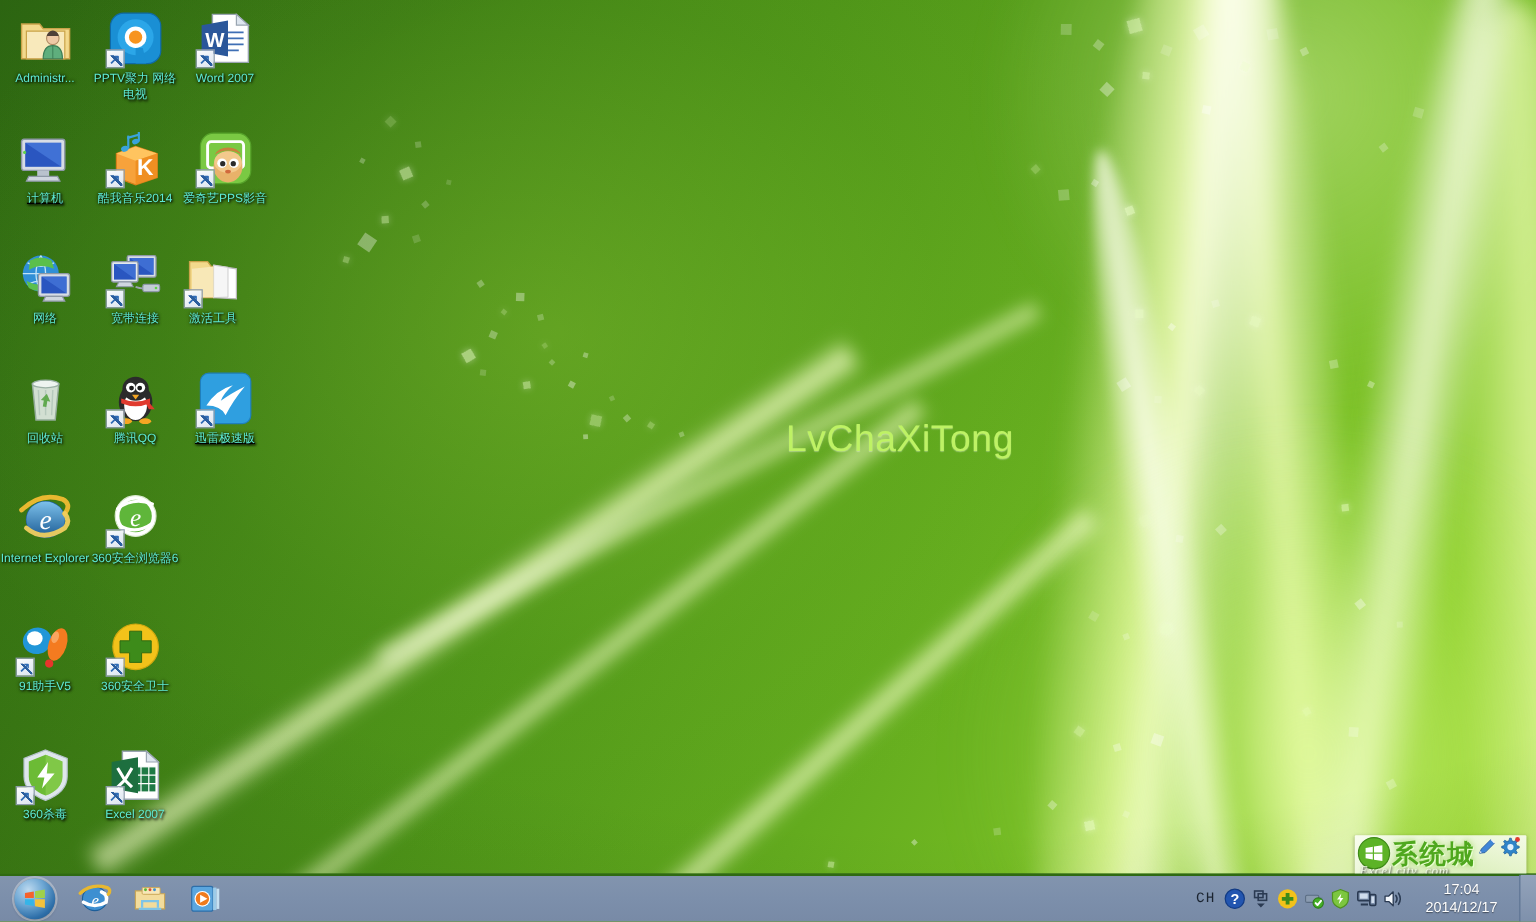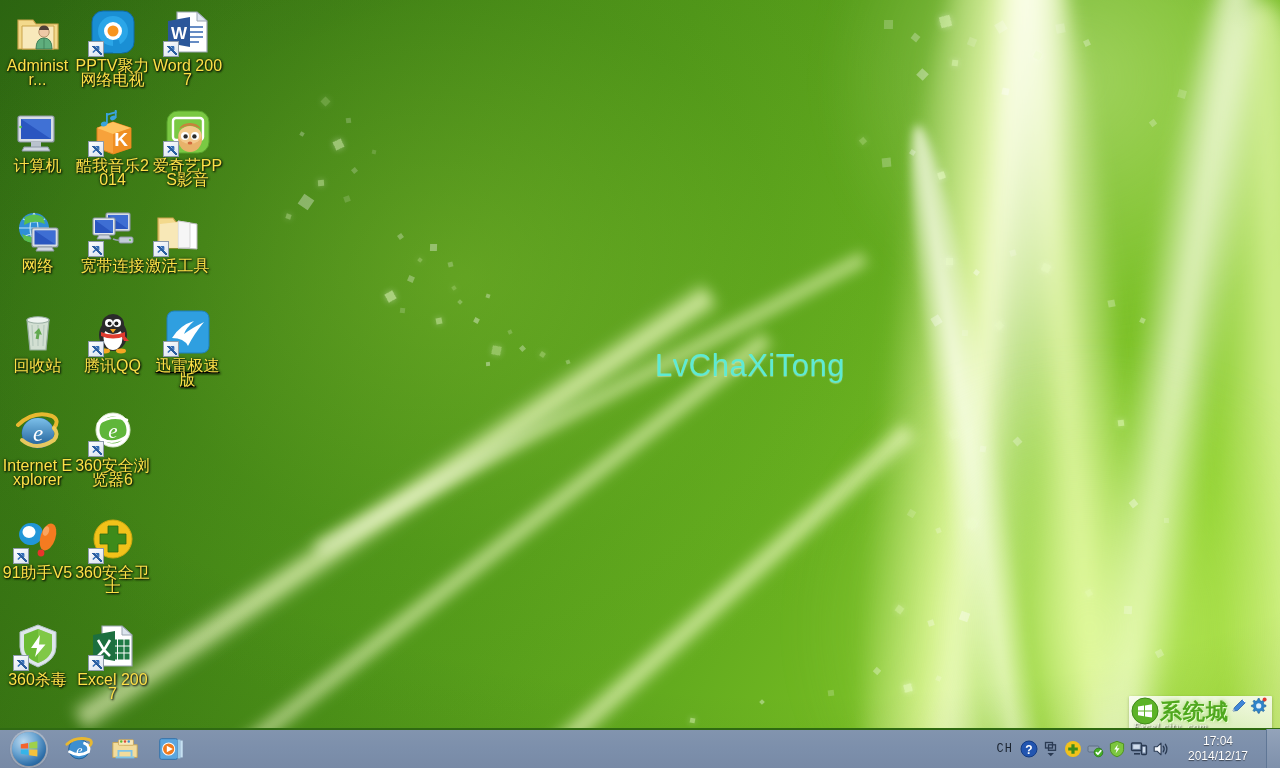--- a/index.html
+++ b/index.html
@@ -52,34 +52,34 @@
   .sq.b{ background:rgba(240,255,210,.70); box-shadow:0 0 6px rgba(255,255,255,.55); }
 
   
   #wp-brand{ position:absolute; left:540px; top:340px; width:420px; text-align:center; pointer-events:none; }
   #wp-brand .cn{
     font-size:40px; font-weight:bold; letter-spacing:7px; color:#d8f49a;
     text-shadow:0 0 2px #fff, 0 0 8px #e8ffb0, 0 0 18px #9fd441, 2px 2px 3px rgba(30,70,10,.65);
     font-family:"DejaVu Sans","Liberation Sans",sans-serif;
   }
   #wp-brand .en{
-    margin-top:8px; font-size:31px; color:#5eead4; letter-spacing:.5px;
+    margin-top:8px; font-size:31px; color:#bef264; letter-spacing:.5px;
     text-shadow:0 1px 1px rgba(255,255,255,.35);
   }
 
   
   #icons{ position:absolute; left:0; top:0; width:236px; }
   .ico{
     position:absolute; width:75px; text-align:center; cursor:default;
     user-select:none;
   }
   .ico .glyph{ width:48px; height:48px; margin:0 auto; position:relative; }
   .ico .glyph svg{ display:block; width:48px; height:48px; }
   .ico .lbl{
-    margin-top:3px; font-size:16px; line-height:14px; color:#fde047;
+    margin-top:3px; font-size:10px; line-height:14px; color:#5eead4;
     text-shadow:1px 1px 2px rgba(0,0,0,.92), 0 0 3px rgba(0,0,0,.85);
     word-break:break-all;
   }
   .shortcut{
     position:absolute; left:-1px; bottom:-1px; width:16px; height:16px;
     background:linear-gradient(145deg,#fdfdfd,#d9e3ef); border:1px solid #8d9bab;
   }
   .shortcut:after{
     content:""; position:absolute; left:3px; top:4px; width:10px; height:9px;
     background:
@@ -289,21 +289,21 @@
     </g>
     <path d="M4 13 L26 9 L26 39 L4 35 Z" fill="#2b579a"></path>
     <text x="15" y="31" font-size="17" font-weight="bold" text-anchor="middle" fill="#ffffff" font-family="Liberation Sans,sans-serif">W</text>
   </svg>
         <span class="shortcut">
           <span class="arrow">↗</span>
         </span>
       </div>
       <div class="lbl">Word 2007</div>
     </div>
-    <div class="ico" title="计算机" style="left: 0px; top: 108px;">
+    <div class="ico" title="计算机" style="left: 0px; top: 108px; text-decoration: underline;">
       <div class="glyph">
         <svg viewBox="0 0 48 48">
     <rect x="4" y="8" width="36" height="26" rx="2" fill="#d7dde5" stroke="#8d98a6" stroke-width="1.2"></rect>
     <rect x="7" y="11" width="30" height="20" fill="#2a56c0"></rect>
     <path d="M7 11 L37 11 L37 31 Z" fill="#4d7fe0" opacity=".65"></path>
     <rect x="17" y="34" width="10" height="5" fill="#b9c2cd"></rect>
     <path d="M10 39 L34 39 L36 43 L8 43 Z" fill="#cfd6df" stroke="#8d98a6" stroke-width="1"></path>
     <circle cx="6.5" cy="19" r="1.3" fill="#5fd24a"></circle>
   </svg>
       </div>

